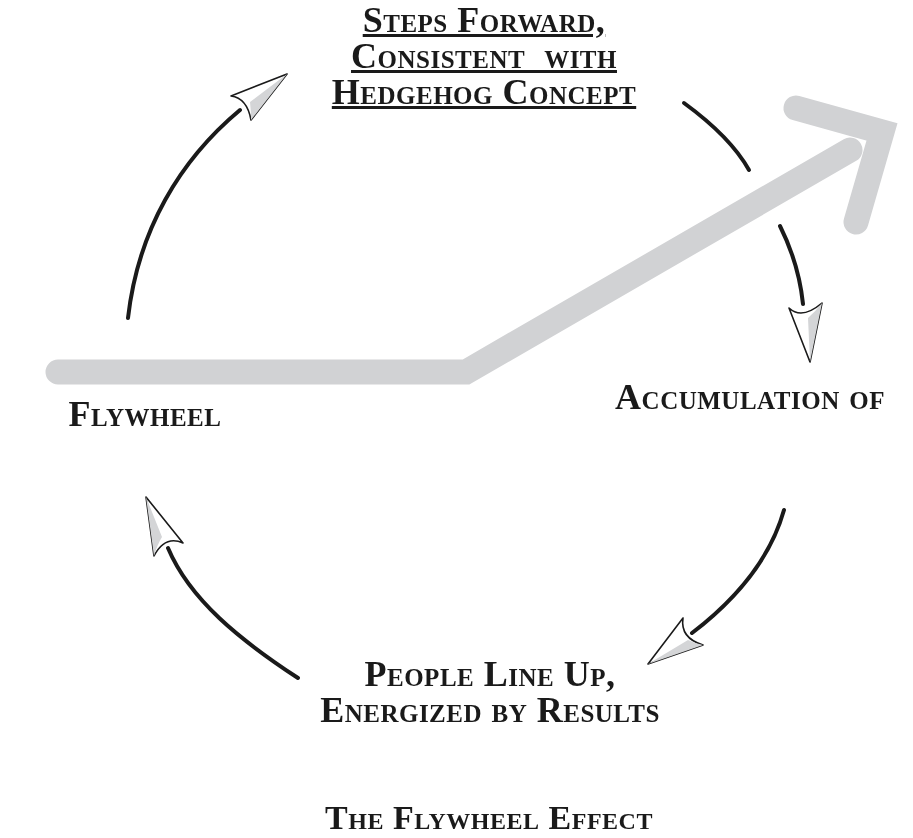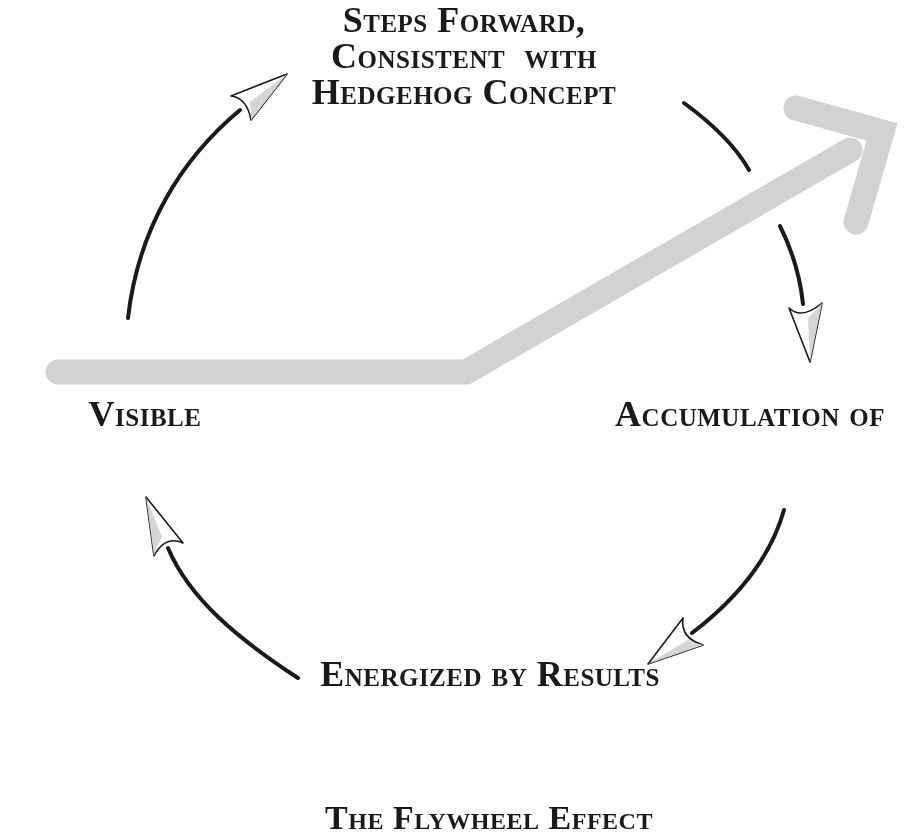--- a/index.html
+++ b/index.html
@@ -11,22 +11,22 @@
       font-weight: bold;
       color: #1a1a1a;
       text-align: center;
       font-variant: small-caps;
       font-size: 36px;
       line-height: 36px;
       letter-spacing: 0.5px;
       white-space: nowrap;
     }
     .label div { display: block; }
-    #stage-top { left: 264px; top: 2px; width: 400px; }
-    #stage-right { left: 590px; top: 396px; width: 320px; }
+    #stage-top { left: 284px; top: 2px; width: 400px; text-decoration: underline; }
+    #stage-right { left: 590px; top: 379px; width: 320px; }
     #stage-left { left: 0px; top: 396px; width: 290px; }
     #stage-bottom { left: 290px; top: 656px; width: 400px; }
     #caption { left: 284px; top: 800px; width: 410px; font-size: 34px; }
   </style>
 </head>
 <body>
 
 <svg id="diagram" width="913" height="838" viewBox="0 0 913 838">
 
   <g>
@@ -72,20 +72,21 @@
   <div>Steps Forward,</div>
   <div style="white-space: pre;">Consistent  with</div>
   <div>Hedgehog Concept</div>
 </div>
 
 <div class="label" id="stage-right">
   <div>Accumulation of</div>
 </div>
 
 <div class="label" id="stage-bottom">
+  <div>People Line Up,</div>
   <div>Energized by Results</div>
 </div>
 
 <div class="label" id="stage-left">
-  <div>Visible</div>
+  <div>Flywheel</div>
 </div>
 
 <div class="label" id="caption">The Flywheel Effect</div>
 
 </body></html>

